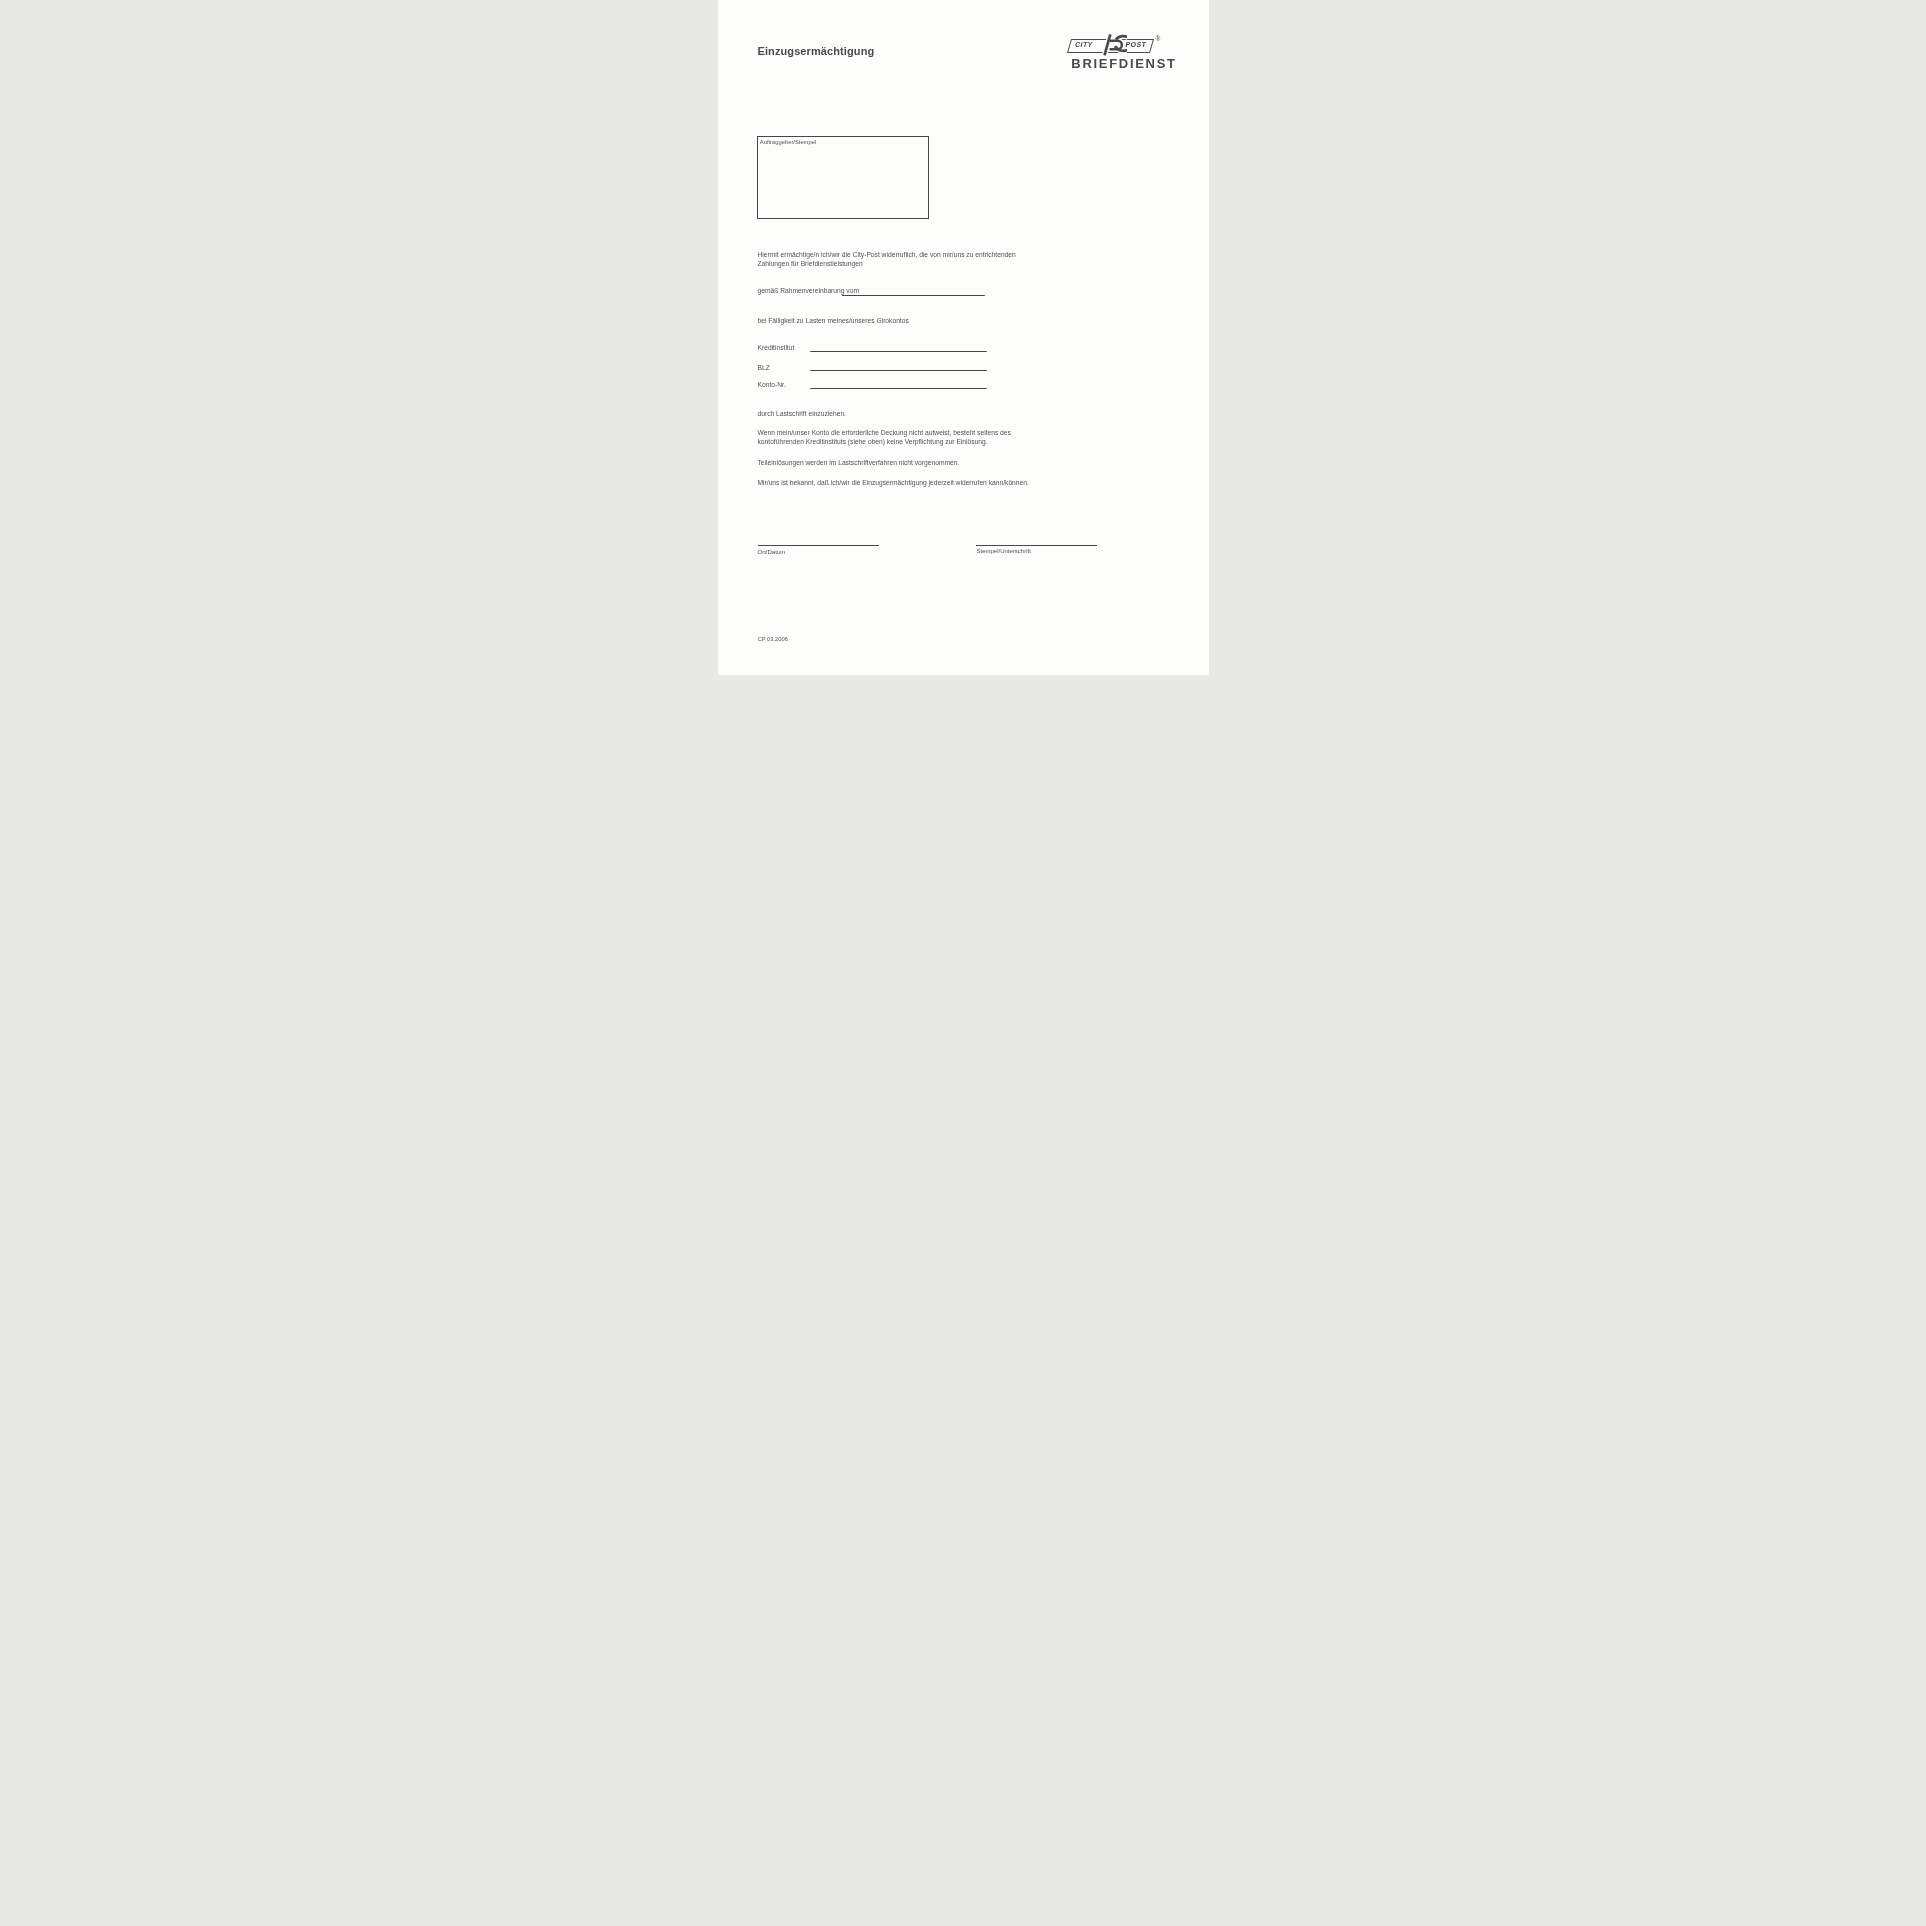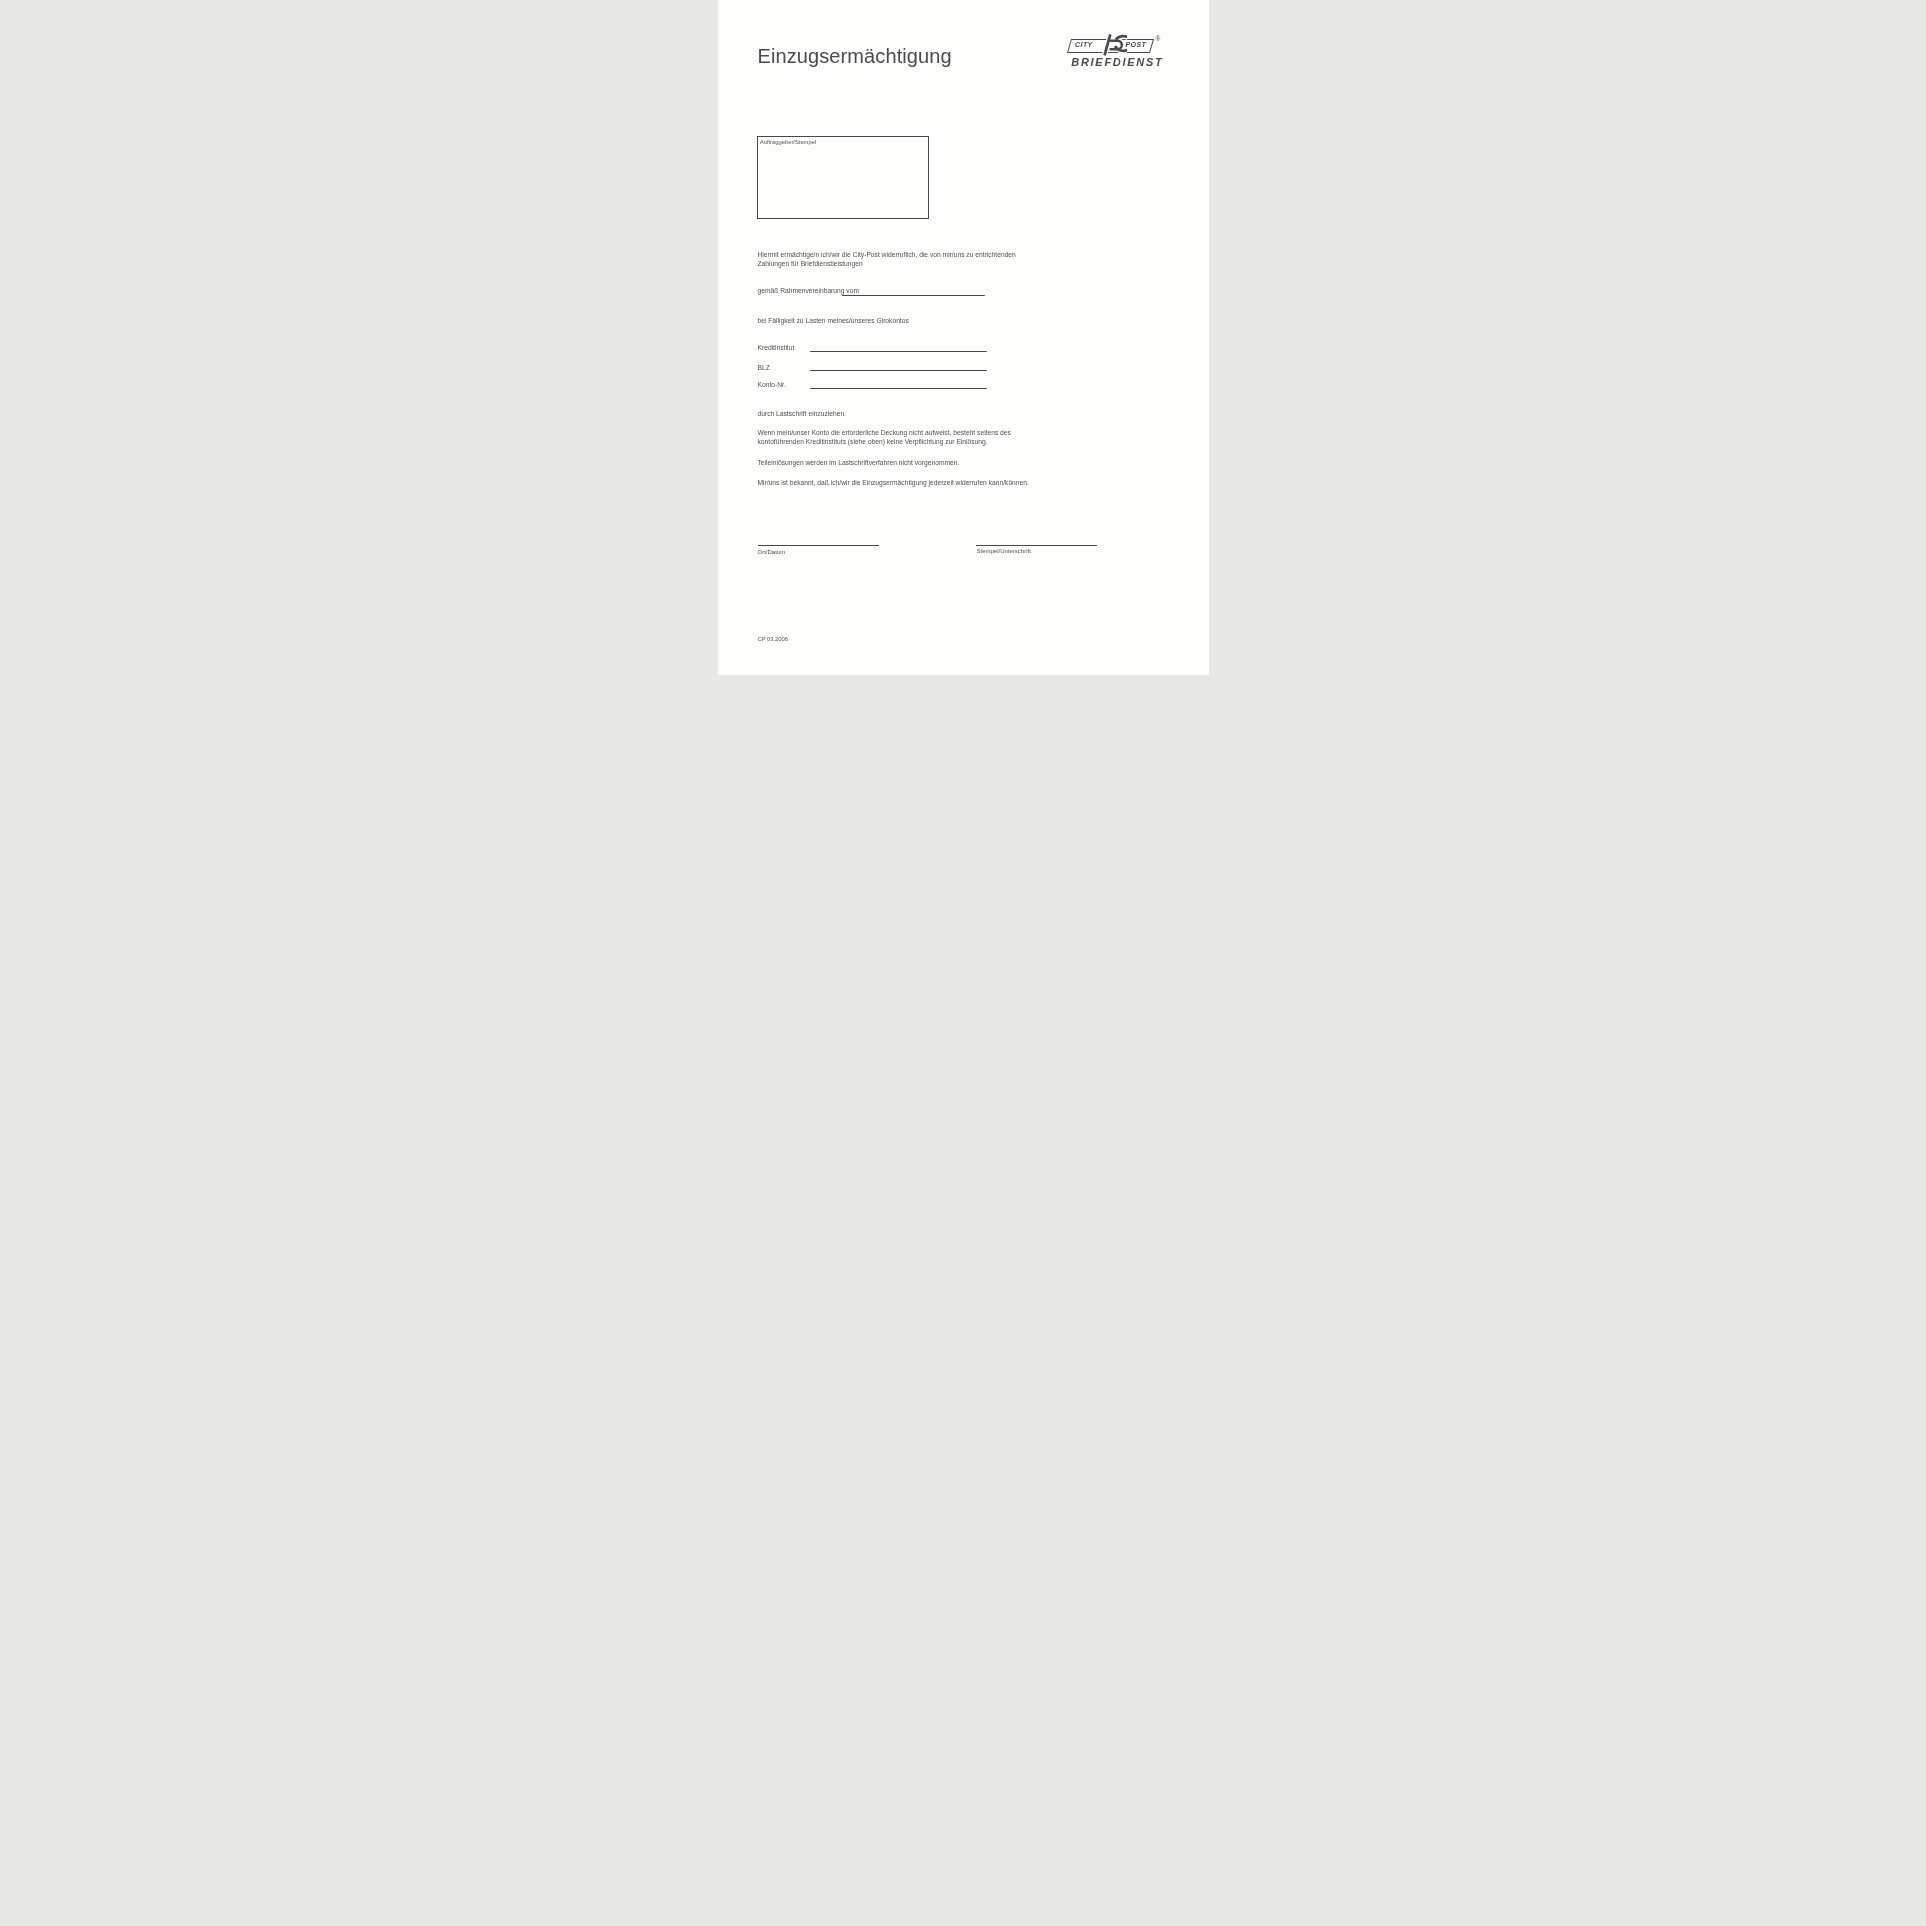--- a/index.html
+++ b/index.html
@@ -16,21 +16,21 @@
     position:relative;
     width:491px;height:675px;
     margin:0 auto;
     background:var(--paper);
     overflow:hidden;
   }
 
   
   .title{
     position:absolute;left:40px;top:45px;
-    font-size:20px;font-weight:400;color:var(--ink-strong);
+    font-size:11px;font-weight:700;color:var(--ink-strong);
     letter-spacing:0.1px;white-space:nowrap;
   }
 
   .logo{position:absolute;left:343px;top:27px;width:112px;height:42px;}
   .logo-box{
     position:absolute;left:10.8px;top:11.6px;width:83px;height:13.5px;
     border:1.2px solid var(--ink-strong);
     transform:skewX(-16deg);transform-origin:0 0;
     background:transparent;
   }
@@ -41,21 +41,21 @@
   }
   .logo-city{left:14.6px;}
   .logo-post{left:65px;}
   .logo-monogram{position:absolute;left:33px;top:3.9px;width:33px;height:27px;}
   .logo-reg{
     position:absolute;left:95px;top:7.7px;
     font-size:6.5px;color:var(--ink-strong);font-weight:400;
   }
   .logo-sub{
     position:absolute;left:10.8px;top:29px;
-    font-size:11px;font-weight:700;font-style:italic;
+    font-size:13px;font-weight:700;
     letter-spacing:1.7px;color:var(--ink-strong);white-space:nowrap;
   }
 
   
   .stamp-box{
     position:absolute;left:39px;top:136px;width:172px;height:83px;
     border:0.8px solid var(--line);border-top-width:1.2px;
     cursor:text;
   }
   .stamp-box-label{

